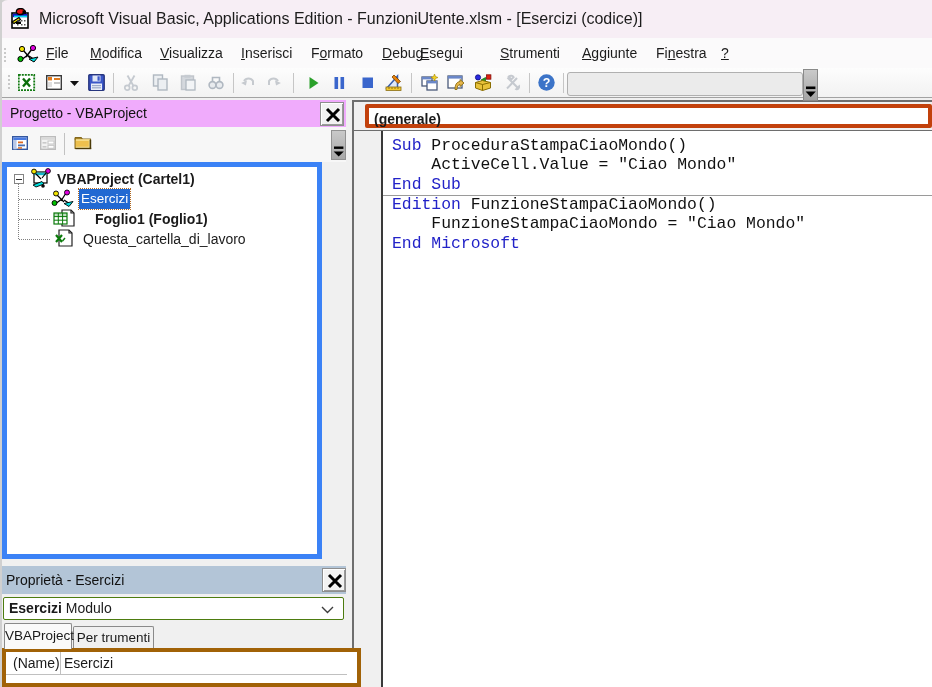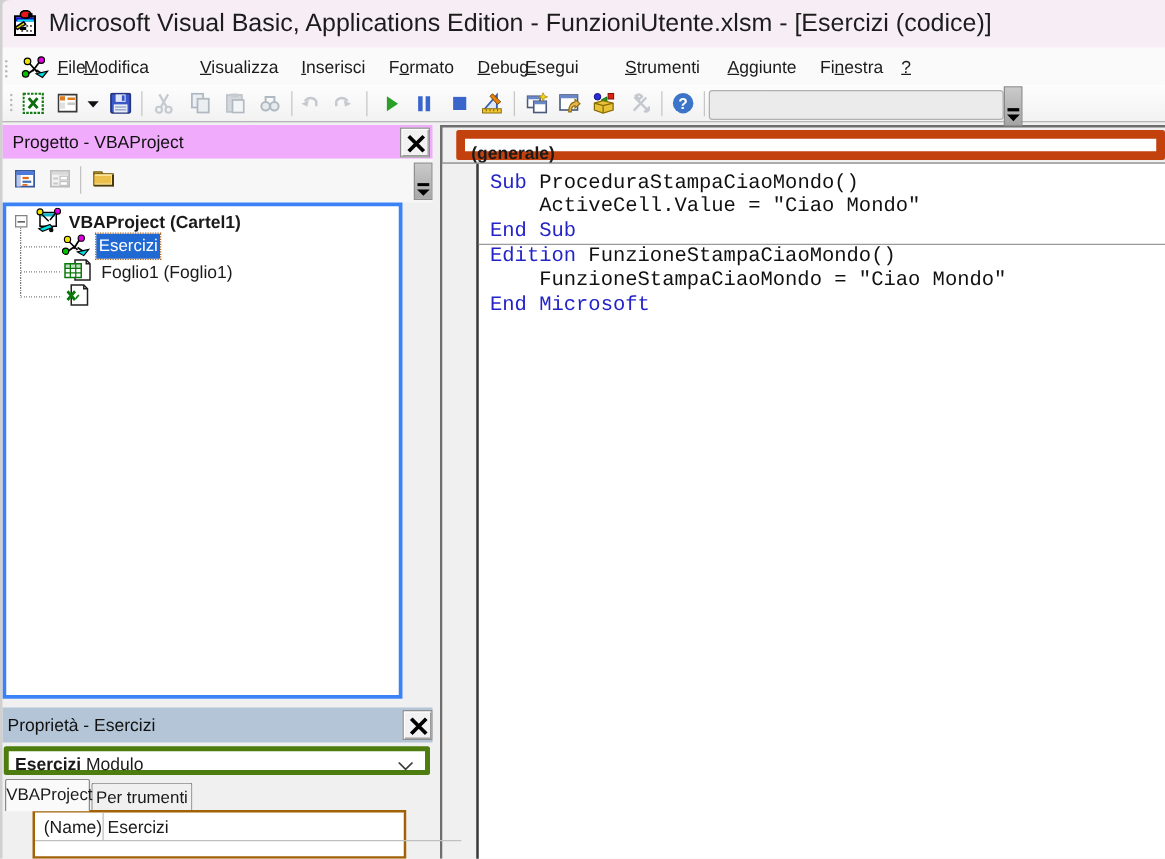--- a/index.html
+++ b/index.html
@@ -3,21 +3,21 @@
 <meta charset="utf-8">
 <style>
 * { margin:0; padding:0; box-sizing:border-box; }
 html,body { width:932px; height:687px; overflow:hidden; }
 body { font-family:"Liberation Sans", sans-serif; font-size:14px; color:#1a1a1a; background:#f0f0f0; position:relative; }
 .abs { position:absolute; }
 
 
 #titlebar { left:0; top:0; width:932px; height:38px; background:#f7eef5; border-top-left-radius:8px; }
 #winedge-l { left:0; top:0; width:2px; height:687px; background:#d0d0d0; }
-#title-text { left:39px; top:0; height:38px; line-height:38px; font-size:20px; color:#1c1c1c; white-space:nowrap; }
+#title-text { left:39px; top:0; height:38px; line-height:38px; font-size:16px; color:#1c1c1c; white-space:nowrap; }
 
 
 #menubar { left:0; top:38px; width:932px; height:30px; background:#fbfafb; }
 .menuitem { position:absolute; top:0; height:30px; line-height:30px; font-size:14px; color:#1c1c1c; white-space:nowrap; }
 
 
 #toolbar { left:0; top:68px; width:932px; height:30px; background:linear-gradient(#fdfdfd,#f2f2f2); border-bottom:1px solid #a2a2a2; }
 .tsep { position:absolute; top:5px; width:1px; height:20px; background:#c6c6c6; }
 .ticon { position:absolute; top:6px; width:18px; height:18px; }
 #tb-combo { position:absolute; left:567px; top:4px; width:236px; height:24px; background:#ebebeb; border:1px solid #b0b0b0; border-radius:3px; }
@@ -28,35 +28,35 @@
 
 .paneltitle { position:absolute; left:2px; width:344px; font-size:14px; color:#111; }
 .xbtn { position:absolute; width:24px; height:24px; background:#f2f2f2; border:1px solid #8e8e8e; box-shadow:inset 1px 1px 0 #ffffff, inset -1px -1px 0 #9a9a9a; }
 .xbtn svg { position:absolute; left:4px; top:4px; }
 
 #proj-title { top:2px; height:27px; line-height:27px; background:#f0abfc; padding-left:8px; }
 #proj-x { left:320px; top:4px; }
 #proj-toolbar { position:absolute; left:2px; top:29px; width:344px; height:35px; background:#f7f7f7; }
 #proj-scroll { position:absolute; left:331px; top:32px; width:15px; height:30px; background:linear-gradient(#c9c9c9,#a8a8a8); border:1px solid #919191; }
 
-#tree { position:absolute; left:2px; top:64px; width:320px; height:397px; background:#fff; border:3px solid #3b82f6; }
+#tree { position:absolute; left:2px; top:64px; width:320px; height:397px; background:#fff; border:5px solid #3b82f6; }
 .trow { position:absolute; left:0; height:20px; line-height:20px; white-space:nowrap; }
 .sel { display:inline-block; height:19.5px; line-height:19.5px; background:#2169d2; color:#fff; outline:1px dotted #b06820; padding:0 2px; font-size:13.5px; vertical-align:top; }
 
 #prop-title { top:468px; height:28px; line-height:28px; background:#b3c5d7; padding-left:4px; }
 #prop-x { left:322px; top:470px; }
-#prop-combo { position:absolute; left:3px; top:499px; width:341px; height:23px; background:#fff; border:4px solid #4d7c0f; border-radius:2px; line-height:21px; padding-left:5px; }
+#prop-combo { position:absolute; left:3px; top:499px; width:341px; height:23px; background:#fff; border:1px solid #4d7c0f; border-radius:2px; line-height:21px; padding-left:5px; }
 .tab { position:absolute; font-size:13.5px; text-align:center; white-space:nowrap; }
 #tab1 { left:4px; top:525px; width:68px; height:26px; background:#fafafa; border:1px solid #8a8a8a; border-bottom:none; border-radius:2px 2px 0 0; line-height:24px; z-index:2; }
 #tab2 { left:73px; top:528px; width:81px; height:22px; background:#f0f0f0; border:1px solid #8a8a8a; border-bottom:none; border-radius:2px 2px 0 0; line-height:21px; }
-#propgrid { position:absolute; left:2px; top:550px; width:299px; height:39px; background:#fff; border:2px solid #a16207; z-index:1;margin-left:24px; }
+#propgrid { position:absolute; left:2px; top:550px; width:359px; height:39px; background:#fff; border:4px solid #a16207; z-index:1; }
 
 
 #codewin { left:352px; top:100px; width:580px; height:587px; background:#f0f0f0; border-left:2px solid #6e6e6e; border-top:2px solid #6e6e6e; }
-#gen-combo { position:absolute; left:11px; top:2px; width:567px; height:24px; background:#fff; border:7px solid #c2410c; border-radius:2px; font-weight:bold; font-size:14px; line-height:22px; padding-left:5px; }
+#gen-combo { position:absolute; left:11px; top:2px; width:567px; height:24px; background:#fff; border:4px solid #c2410c; border-radius:2px; font-weight:bold; font-size:14px; line-height:22px; padding-left:5px; }
 #codearea { position:absolute; left:0; top:28px; width:580px; height:559px; border-top:1px solid #6e6e6e; }
 #margin { position:absolute; left:0; top:0; width:29px; height:558px; background:#f0f0f0; border-right:2px solid #3a3a3a; }
 #codebg { position:absolute; left:29px; top:0; width:551px; height:558px; background:#fff; }
 #code { position:absolute; left:38px; top:4.5px; font-family:"Liberation Mono", monospace; font-size:16.4px; line-height:19.7px; color:#111; white-space:pre; }
 #code .kw { color:#2323c8; }
 #procsep { position:absolute; left:29px; top:63.5px; width:551px; height:1.5px; background:#9a9a9a; }
 .dots { position:absolute; width:3px; }
 .dots i { display:block; width:2px; height:2px; background:#b9b9b9; border-radius:1px; margin:2px 0; }
 </style>
 </head>
@@ -95,21 +95,21 @@
         <path d="M15 5 L9 13"></path>
         <path d="M4 16 L11 11"></path>
         <path d="M18 16 L12 12"></path>
     </g>
     <circle cx="5" cy="5" r="2.6" fill="#f0e200" stroke="#000" stroke-width="1"></circle>
     <circle cx="16" cy="4" r="2.6" fill="#e000e0" stroke="#000" stroke-width="1"></circle>
     <circle cx="3.5" cy="15" r="2.6" fill="#00c000" stroke="#000" stroke-width="1"></circle>
     <path d="M12 15 L21 13 L17 18 Z" fill="#00e0e0" stroke="#000" stroke-width="1"></path>
   </svg>
   <span class="menuitem" style="left:46px"><u>F</u>ile</span>
-  <span class="menuitem" style="left:67px"><u>M</u>odifica</span>
+  <span class="menuitem" style="left:90px"><u>M</u>odifica</span>
   <span class="menuitem" style="left:160px"><u>V</u>isualizza</span>
   <span class="menuitem" style="left:241px"><u>I</u>nserisci</span>
   <span class="menuitem" style="left:311px">F<u>o</u>rmato</span>
   <span class="menuitem" style="left:382px"><u>D</u>ebug</span>
   <span class="menuitem" style="left:420px"><u>E</u>segui</span>
   <span class="menuitem" style="left:500px"><u>S</u>trumenti</span>
   <span class="menuitem" style="left:582px"><u>A</u>ggiunte</span>
   <span class="menuitem" style="left:656px">Fi<u>n</u>estra</span>
   <span class="menuitem" style="left:721px"><u>?</u></span>
 </div>
@@ -338,21 +338,22 @@
       <rect x="1" y="4" width="13" height="3.6" fill="#0a7a0a" opacity="0.25"></rect>
     </svg>
     <svg style="position:absolute;left:46px;top:62px" width="22" height="19">
       <path d="M6 1 L16 1 L19 4 L19 17 L6 17 Z" fill="#fff" stroke="#222" stroke-width="1.2"></path>
       <path d="M16 1 L16 4 L19 4" fill="none" stroke="#222" stroke-width="1.2"></path>
       <path d="M3 6 L9 13 M9 6 L3 13" stroke="#0a7a0a" stroke-width="2.2"></path>
       <path d="M9.5 12 L12 9" stroke="#0a7a0a" stroke-width="1.4"></path>
     </svg>
     <div class="trow" style="top:2px; left:50px; font-weight:bold;">VBAProject (Cartel1)</div>
     <div class="trow" style="top:22px; left:72px;"><span class="sel">Esercizi</span></div>
-    <div class="trow" style="top:42px; left:76px;">Foglio1 (Foglio1)</div>
+    <div class="trow" style="top:42px; left:88px;font-weight:bold;">Foglio1 (Foglio1)</div>
+    <div class="trow" style="top:62px; left:76px;">Questa_cartella_di_lavoro</div>
   </div>
 
   <div class="paneltitle" id="prop-title">Proprietà - Esercizi</div>
   <div class="xbtn" id="prop-x">
       <svg width="16" height="16">
         <path d="M2 2 L14 14 M14 2 L2 14" stroke="#000" stroke-width="3"></path>
       </svg>
     </div>
   <div id="prop-combo"><b>Esercizi</b> Modulo<svg width="13" height="8" style="position:absolute;right:9px;top:8px">
         <path d="M1 1 L6.5 6.5 L12 1" fill="none" stroke="#3c3c3c" stroke-width="1.4"></path>

